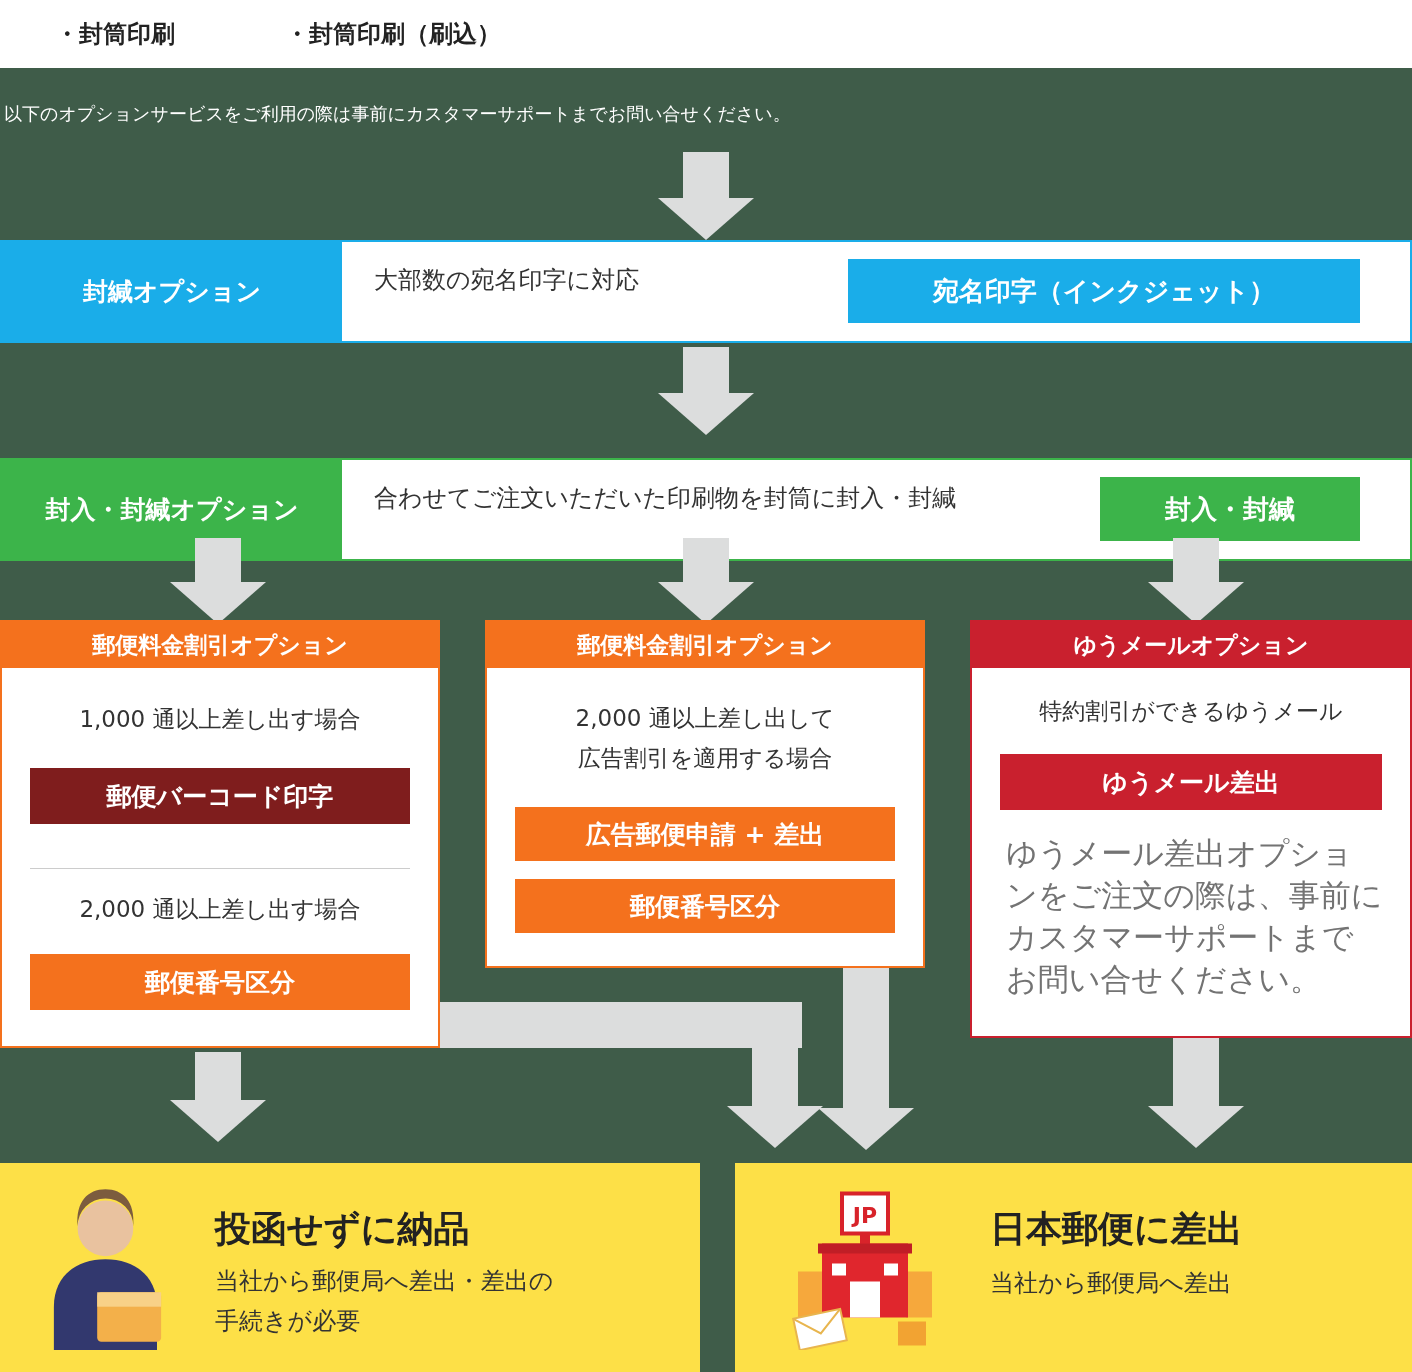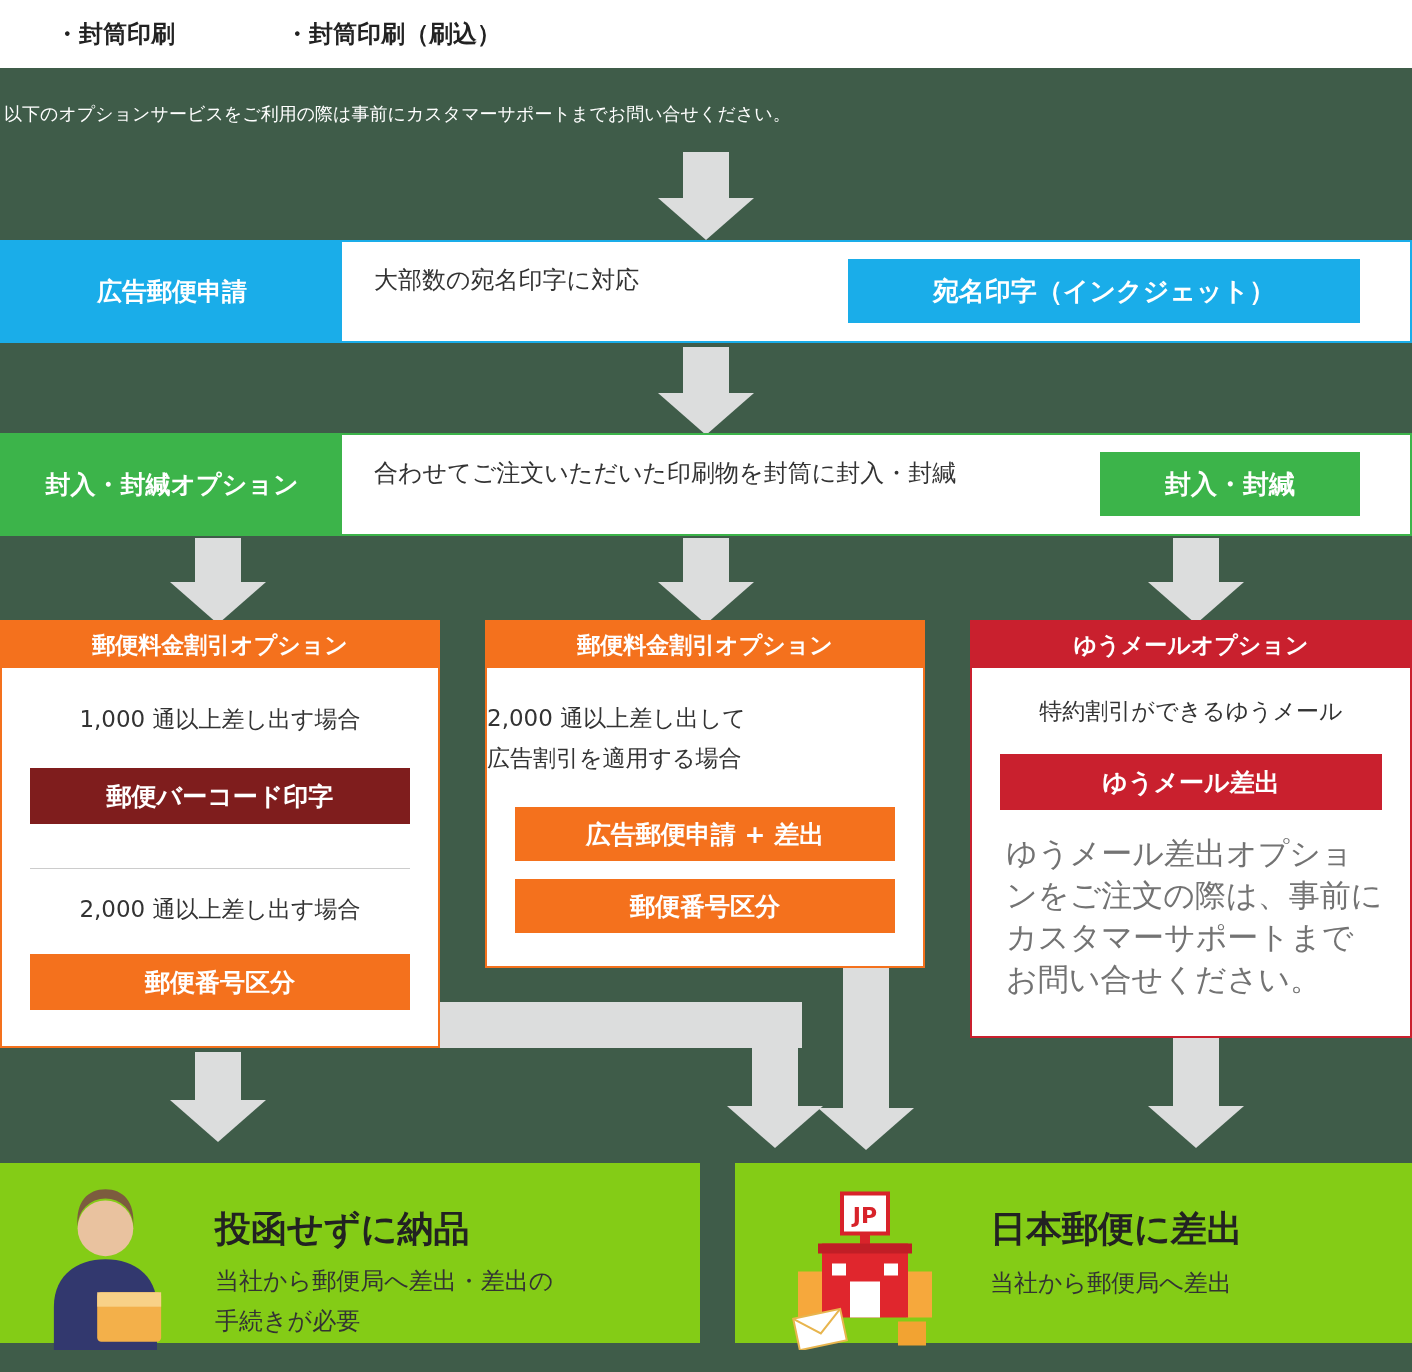--- a/index.html
+++ b/index.html
@@ -29,28 +29,28 @@
                font-size:24px; color:#333; }
   .row-btn   { position:absolute; right:50px; top:17px; height:64px; color:#fff; font-weight:bold;
                font-size:26px; display:flex; align-items:center; justify-content:center; cursor:pointer; }
 
   
   .card { position:absolute; background:#ffffff; border:2px solid; display:flex; flex-direction:column; }
   .card-header { height:46px; color:#fff; font-weight:bold; font-size:23px;
                  display:flex; align-items:center; justify-content:center; flex:none; }
   .card-body { position:relative; flex:1; }
   .card-text { position:absolute; left:0; right:0; text-align:center; font-size:23px; color:#333; }
-  .card-text2 { position:absolute; left:0; right:0; font-size:23px; color:#333; line-height:40px; }
+  .card-text2 { position:absolute; left:0; right:0; text-align:center; font-size:23px; color:#333; line-height:40px; }
   .card-btn  { position:absolute; left:28px; right:28px; height:56px; color:#fff; font-weight:bold;
                font-size:25px; display:flex; align-items:center; justify-content:center; cursor:pointer; }
   .divider { position:absolute; left:28px; right:28px; height:1px; background:#cccccc; }
   .card-note { position:absolute; left:34px; right:26px; font-size:31px; line-height:42px; color:#737373; text-align:left; }
 
   
-  .result-box { position:absolute; top:1163px; height:180px; background:#84cc16; }
+  .result-box { position:absolute; top:1163px; height:209px; background:#fde047; }
   .result-title { position:absolute; font-size:36px; font-weight:bold; color:#222; }
   .result-desc  { position:absolute; font-size:24px; color:#333; line-height:40px; }
   .result-icon  { position:absolute; }
 </style>
 </head>
 <body>
 
 <div class="canvas">
 
   <div class="top-bar">
@@ -59,31 +59,31 @@
   </div>
 
   <div class="intro">以下のオプションサービスをご利用の際は事前にカスタマーサポートまでお問い合せください。</div>
 
   <div class="v-arrow" style="left:658px; top:152px; --stem-h:46px;">
     <div class="stem"></div>
       <div class="head"></div>
   </div>
 
   <div class="flow-row" style="top:240px; border-color:#1aade9;">
-    <div class="row-label" style="background:#1aade9;">広告郵便申請</div>
+    <div class="row-label" style="background:#1aade9;">封緘オプション</div>
     <div class="row-desc">大部数の宛名印字に対応</div>
     <div class="row-btn" style="background:#1aade9; width:512px;">宛名印字（インクジェット）</div>
   </div>
 
   <div class="v-arrow" style="left:658px; top:347px; --stem-h:46px;">
     <div class="stem"></div>
       <div class="head"></div>
   </div>
 
-  <div class="flow-row" style="top:433px; border-color:#3cb44a;padding-left:8px;">
+  <div class="flow-row" style="top:458px; border-color:#3cb44a;padding-left:8px;">
     <div class="row-label" style="background:#3cb44a;">封入・封緘オプション</div>
     <div class="row-desc">合わせてご注文いただいた印刷物を封筒に封入・封緘</div>
     <div class="row-btn" style="background:#3cb44a; width:260px;">封入・封緘</div>
   </div>
 
   <div class="v-arrow" style="left:170px; top:538px; --stem-h:44px;">
     <div class="stem"></div>
       <div class="head"></div>
   </div>
   <div class="v-arrow" style="left:658px; top:538px; --stem-h:44px;">

